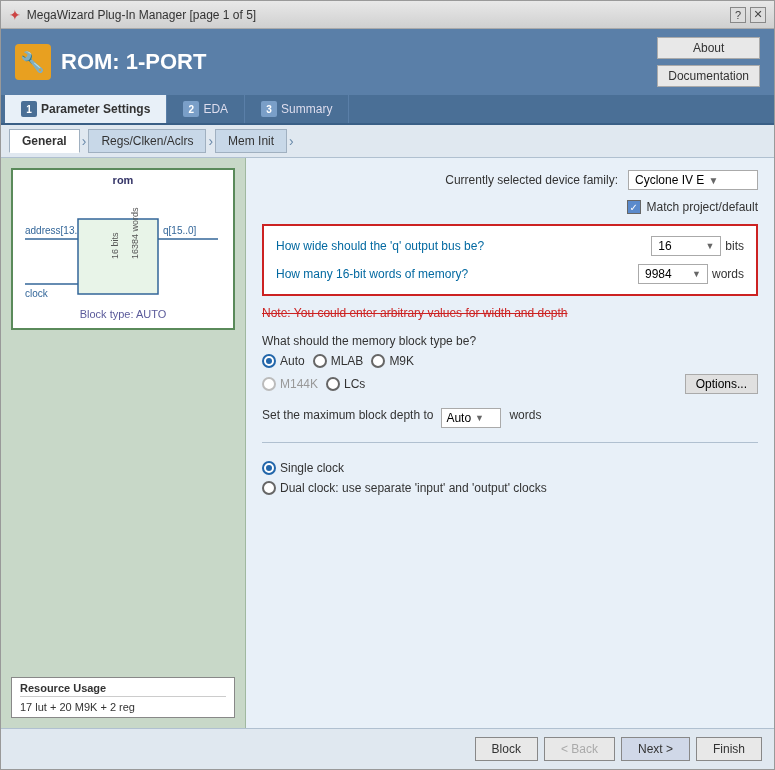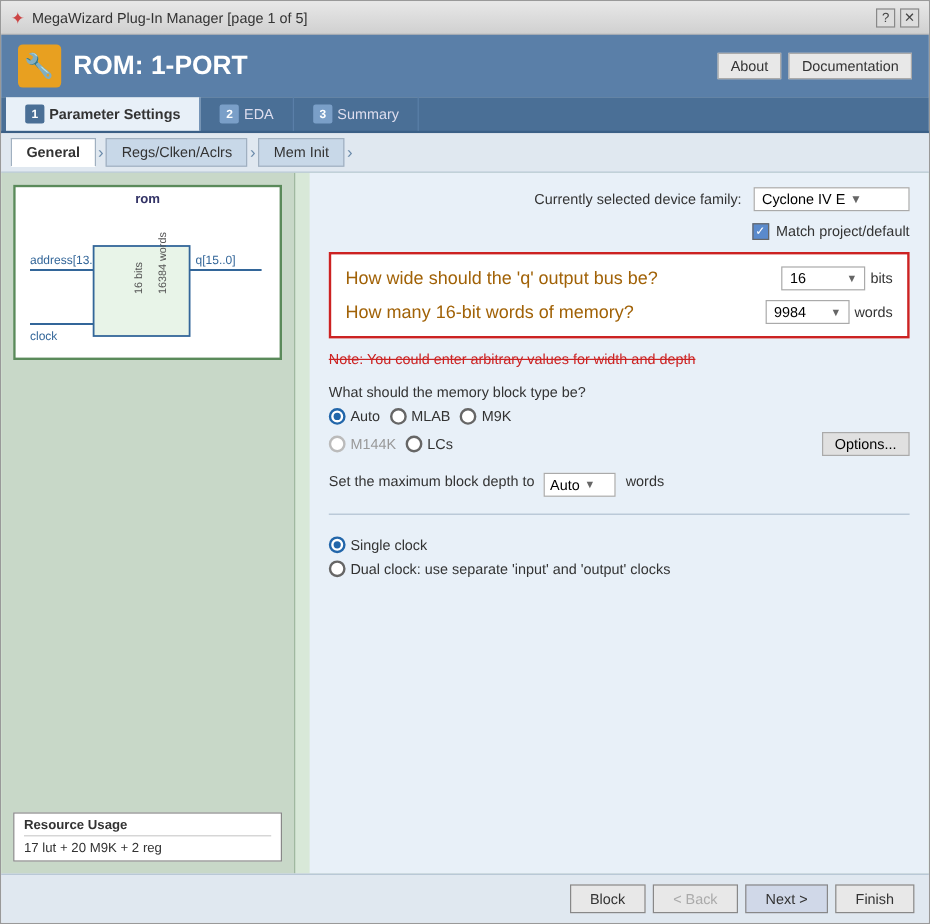--- a/index.html
+++ b/index.html
@@ -87,20 +87,21 @@
       font-size: 20px;
     }
     .header-text {
       font-size: 22px;
       font-weight: bold;
       color: white;
     }
     .header-buttons {
       display: flex;
       gap: 6px;
+      flex-direction: column;
     }
     .header-btn {
       padding: 3px 10px;
       background: #e8e8e8;
       border: 1px solid #aaa;
       cursor: pointer;
       font-size: 12px;
       color: #333;
     }
 
@@ -170,21 +171,20 @@
       font-size: 14px;
       margin: 0 2px;
     }
 
     
     .main-content {
       display: flex;
       flex: 1;
       background: #d8e8d8;
       overflow: hidden;
-      gap: 12px;
     }
 
     
     .left-panel {
       width: 245px;
       background: #c8d8c8;
       border-right: 1px solid #a0b8a0;
       padding: 10px;
       display: flex;
       flex-direction: column;
@@ -309,22 +309,22 @@
       padding: 10px 12px;
     }
     .param-row {
       display: flex;
       align-items: center;
       justify-content: space-between;
       margin-bottom: 8px;
     }
     .param-row:last-child { margin-bottom: 0; }
     .param-label {
-      font-size: 15px;
-      color: #a16207;
+      font-size: 12px;
+      color: #0369a1;
     }
     .param-right {
       display: flex;
       align-items: center;
       gap: 4px;
     }
     .param-input {
       border: 1px solid #aaa;
       background: white;
       padding: 2px 6px;
@@ -560,20 +560,21 @@
 
               <rect x="55" y="25" width="80" height="75" fill="#e8f4e8" stroke="#336699" stroke-width="1.5"></rect>
 
               <text x="70" y="90" font-size="9" fill="#555" font-family="Arial" transform="rotate(-90, 70, 65)">16 bits</text>
               <text x="90" y="90" font-size="9" fill="#555" font-family="Arial" transform="rotate(-90, 90, 65)">16384 words</text>
 
               <line x1="135" y1="45" x2="195" y2="45" stroke="#336699" stroke-width="1.5"></line>
               <text x="140" y="40" font-size="10" fill="#336699" font-family="Arial">q[15..0]</text>
             </svg>
           </div>
+          <div class="block-type">Block type: AUTO</div>
         </div>
       </div>
 
       <div class="resource-usage">
         <div class="resource-title">Resource Usage</div>
         <div class="resource-text">17 lut + 20 M9K + 2 reg</div>
       </div>
     </div>
 
     <div class="right-panel">

